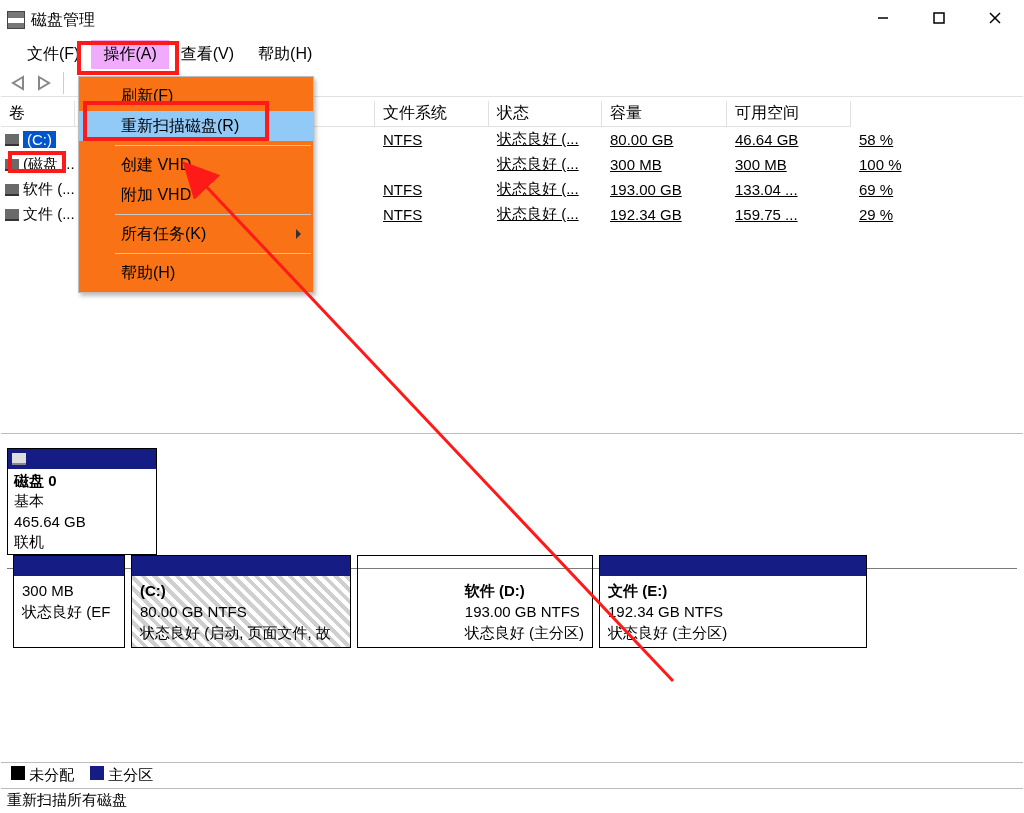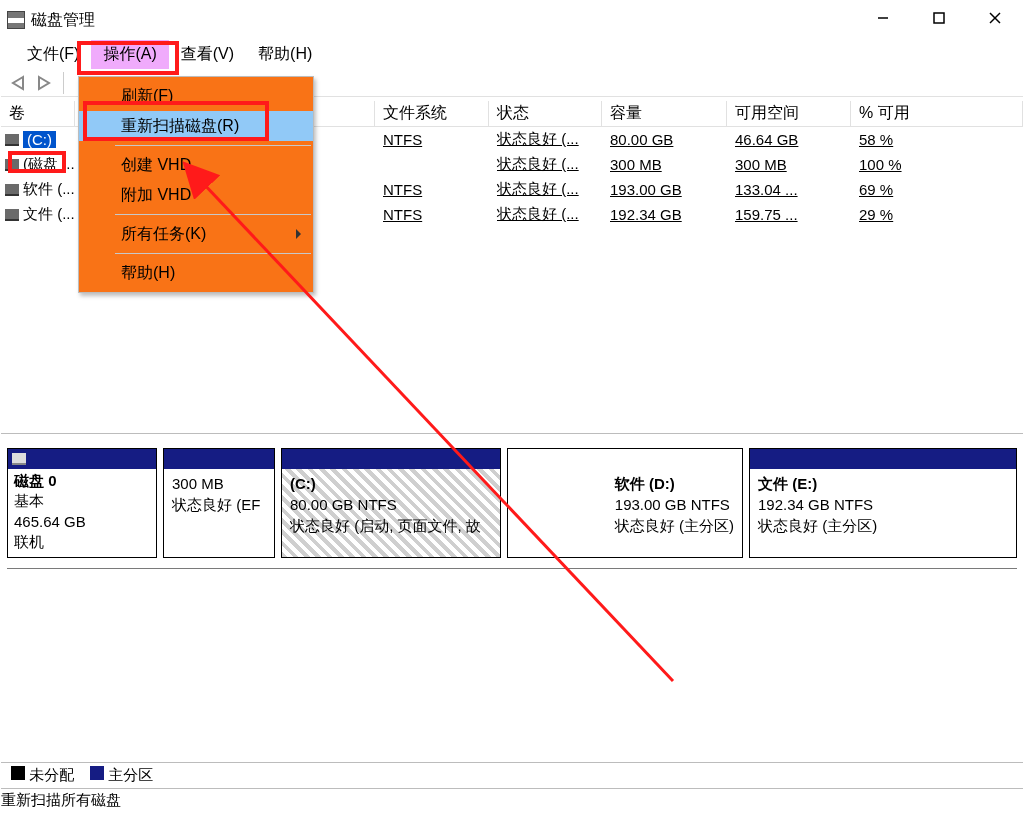--- a/index.html
+++ b/index.html
@@ -183,20 +183,21 @@
   .gpane {
     border-top:1px solid #bcbcbc;
     position:relative;
     height:285px;
     padding:4px 6px 0 6px;
   }
   .disk-row {
     display:flex;
     height:110px;
     margin-top:10px;
+    flex-direction:column;
   }
   .disk-info {
     width:150px;
     border:1px solid #000;
     display:flex;
     flex-direction:column;
   }
   .disk-info .hdr {
     height:20px;
     background:#151c83;
@@ -252,20 +253,21 @@
   .legend .sw { width:14px;height:14px;display:inline-block; }
   .sw.black { background:#000; }
   .sw.blue { background:#151c83; }
   .statusbar {
     position:absolute;
     left:0;right:0;bottom:0;
     height:24px;
     border-top:1px solid #bcbcbc;
     display:flex;
     align-items:center;
+    padding-left:6px;
     font-size:15px;
   }
 
   
   .red-box {
     position:absolute;
     border:4px solid #ff1a1a;
     pointer-events:none;
     z-index:30;
   }
@@ -365,21 +367,20 @@
           </div>
         </div>
     </div>
     <div class="vol-right">
       <div class="vol-right-header">
         <div class="col-hdr c-layout"></div>
         <div class="col-hdr c-fs">文件系统</div>
         <div class="col-hdr c-stat">状态</div>
         <div class="col-hdr c-cap">容量</div>
         <div class="col-hdr c-free">可用空间</div>
-        <div class="col-hdr c-pct">% 可用</div>
       </div>
       <div class="vol-right-body" id="vol-right-rows">
           <div class="vol-row">
             <div class="vol-cell c-layout"></div>
             <div class="vol-cell c-fs">NTFS</div>
             <div class="vol-cell c-stat">状态良好 (...</div>
             <div class="vol-cell c-cap">80.00 GB</div>
             <div class="vol-cell c-free">46.64 GB</div>
             <div class="vol-cell c-pct">58 %</div>
           </div>

